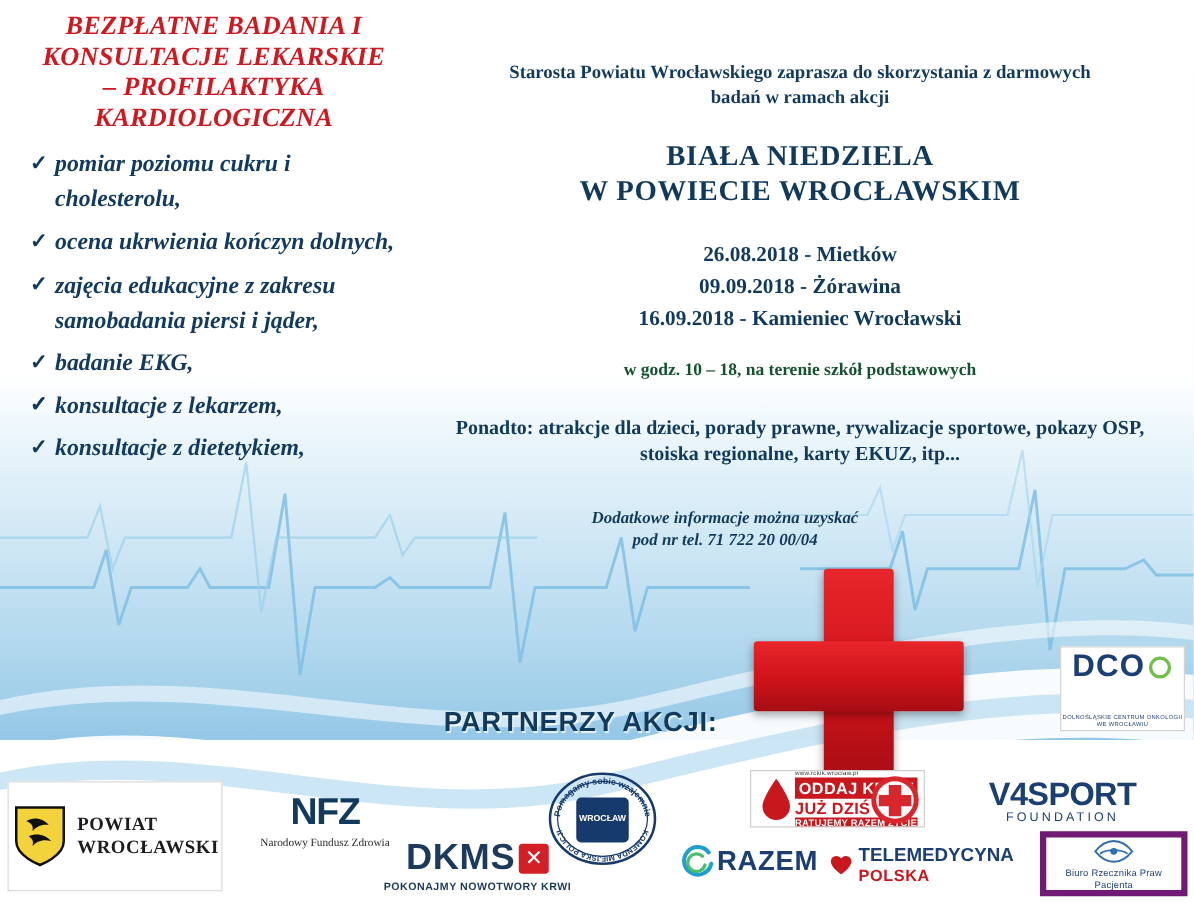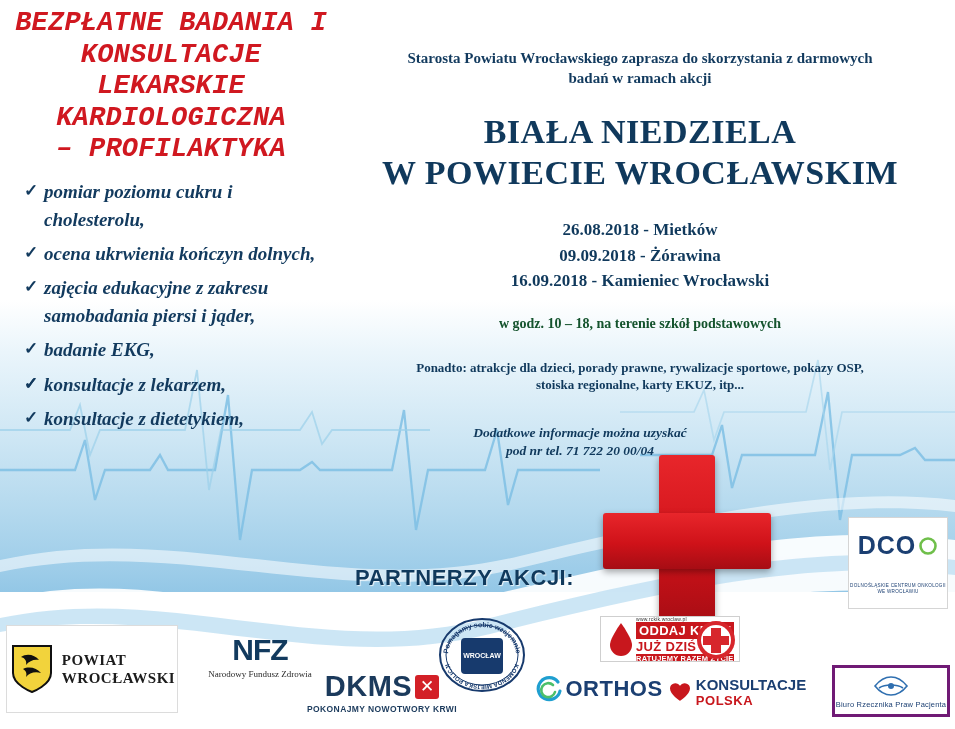--- a/index.html
+++ b/index.html
@@ -48,24 +48,24 @@
 
   
   .left-col {
     position: absolute;
     left: 6px; top: 8px;
     width: 330px;
   }
   .headline {
     text-align: center;
     color: #d01820;
-    font-family: Liberation Mono, monospace;
+    font-family: Liberation Serif, serif;
     font-weight: bold;
     font-style: italic;
-    font-size: 27px;
+    font-size: 21px;
     line-height: 1.17;
     letter-spacing: .2px;
     text-shadow: 1px 1px 0 rgba(255,255,255,.65);
     padding: 0 6px;
   }
   .benefits {
     margin-top: 12px;
     padding-left: 18px;
   }
   .benefit {
@@ -101,21 +101,21 @@
     font-family: "Liberation Serif", serif;
     font-weight: bold;
     font-size: 15px;
     line-height: 1.35;
     color: #123a5e;
   }
   .title-main {
     margin-top: 22px;
     font-family: "Liberation Serif", serif;
     font-weight: bold;
-    font-size: 34px;
+    font-size: 23px;
     line-height: 1.22;
     letter-spacing: .5px;
     color: #10395c;
   }
   .dates {
     margin-top: 24px;
     font-family: "Liberation Serif", serif;
     font-weight: bold;
     font-size: 17px;
     line-height: 1.5;
@@ -125,21 +125,21 @@
     margin-top: 22px;
     font-family: "Liberation Serif", serif;
     font-weight: bold;
     font-size: 14px;
     color: #14532d;
   }
   .extra {
     margin-top: 28px;
     font-family: "Liberation Serif", serif;
     font-weight: bold;
-    font-size: 13px;
+    font-size: 16px;
     line-height: 1.3;
     color: #10395c;
   }
   .contact {
     margin-top: 30px;
     margin-right: 120px;
     font-family: "Liberation Serif", serif;
     font-weight: bold;
     font-style: italic;
     font-size: 13.5px;
@@ -348,40 +348,40 @@
   .tele-text2 {
     font-family: "Liberation Sans", sans-serif;
     font-weight: bold;
     font-size: 13px;
     color: #c8171d;
     letter-spacing: .5px;
   }
   .tele-mark { width: 24px; height: 24px; margin-right: 4px; }
 
   
-  .logo-dco { left: 848px; top: 517px; width: 100px; height: 92px; background: #fff; border: 1px solid #d5d5d5; gap: 20px; }
+  .logo-dco { left: 848px; top: 517px; width: 100px; height: 68px; background: #fff; border: 1px solid #d5d5d5; gap: 20px; }
   .dco-main {
     font-family: "Liberation Sans", sans-serif;
     font-weight: bold;
     font-size: 25px;
     color: #1b3f72;
     letter-spacing: 1px;
   }
   .dco-sub {
     font-family: "Liberation Sans", sans-serif;
     font-size: 4.6px;
     color: #1b3f72;
     letter-spacing: .3px;
     text-align: center;
     line-height: 1.3;
     margin-top: 3px;
   }
 
   
-  .logo-rzecznik { left: 832px; top: 665px; width: 118px; height: 52px; background: #fff; border: 3px solid #701a75; }
+  .logo-rzecznik { left: 832px; top: 665px; width: 118px; height: 52px; background: #fff; border: 5px solid #701a75; }
   .rzecznik-text {
     font-family: "Liberation Sans", sans-serif;
     font-size: 7.5px;
     color: #1b3f72;
     text-align: center;
     letter-spacing: .2px;
   }
 
   .col { display: flex; flex-direction: column; align-items: center; justify-content: center; }
   .row { display: flex; flex-direction: row; align-items: center; }
@@ -406,22 +406,22 @@
   <svg class="wave-svg" viewBox="0 0 955 729" preserveAspectRatio="none">
     <path d="M0,600 C160,560 300,640 470,600 C640,560 800,520 955,540 L955,596 C800,575 640,615 470,648 C300,680 160,640 0,655 Z" fill="#ffffff" opacity=".92"></path>
     <path d="M0,618 C170,582 320,662 490,618 C660,576 810,542 955,560 L955,575 C810,557 660,592 490,634 C320,676 170,600 0,632 Z" fill="#bfe0f2" opacity=".8"></path>
     <path d="M0,560 C180,520 340,600 520,556 C700,512 840,486 955,500 L955,512 C840,498 700,524 520,568 C340,612 180,534 0,572 Z" fill="#ffffff" opacity=".55"></path>
   </svg>
 
   <div class="left-col">
     <div class="headline">
       <div>BEZPŁATNE BADANIA I</div>
       <div>KONSULTACJE LEKARSKIE</div>
+      <div>– PROFILAKTYKA</div>
       <div>KARDIOLOGICZNA</div>
-      <div>– PROFILAKTYKA</div>
     </div>
 
     <div class="benefits">
       <div class="benefit">
         <span class="tick">✓</span>
         <span>pomiar poziomu cukru i cholesterolu,</span>
       </div>
       <div class="benefit">
         <span class="tick">✓</span>
         <span>ocena ukrwienia kończyn dolnych,</span>
@@ -528,21 +528,21 @@
         <span>WROCŁAW</span>
       </div>
     </div>
   </div>
 
   <div class="logo logo-orthos row">
     <svg class="orthos-swirl" viewBox="0 0 28 28">
       <path d="M23,7 A11,11 0 1 0 25,16" fill="none" stroke="#1f9fd0" stroke-width="3.2" stroke-linecap="round"></path>
       <path d="M18,10 A7,7 0 1 0 20,17" fill="none" stroke="#4cbf6a" stroke-width="2.6" stroke-linecap="round"></path>
     </svg>
-    <span class="orthos-text">ORTHOS</span>
+    <span class="orthos-text">RAZEM</span>
   </div>
 
   <div class="logo logo-krew row">
     <svg width="30" height="40" viewBox="0 0 30 40">
       <path d="M15,4 C15,4 26,19 26,26 A11,11 0 0 1 4,26 C4,19 15,4 15,4 Z" fill="#c8171d"></path>
     </svg>
     <div class="col" style="align-items:flex-start;">
       <span class="krew-top">www.rckik.wroclaw.pl</span>
       <span class="krew-line1">ODDAJ KREW</span>
       <span class="krew-line2">JUŻ DZIŚ !!!</span>
@@ -551,27 +551,33 @@
   </div>
 
   <div class="logo logo-pck col">
     <svg width="48" height="42" viewBox="0 0 48 42">
       <circle cx="24" cy="21" r="19" fill="#d7262c"></circle>
       <circle cx="24" cy="21" r="15" fill="#ffffff"></circle>
       <path d="M19,9 L29,9 L29,17 L37,17 L37,26 L29,26 L29,34 L19,34 L19,26 L11,26 L11,17 L19,17 Z" fill="#d7262c"></path>
     </svg>
   </div>
 
+  <div class="logo logo-v4 col">
+    <div class="v4-main">
+      <span>V4SPORT</span>
+    </div>
+    <div class="v4-sub">FOUNDATION</div>
+  </div>
 
   <div class="logo logo-tele row">
     <svg class="tele-mark" viewBox="0 0 24 24">
       <path d="M12,21 C12,21 2,14.5 2,8.6 A5.4,5.4 0 0 1 12,5.8 A5.4,5.4 0 0 1 22,8.6 C22,14.5 12,21 12,21 Z" fill="#c8171d"></path>
     </svg>
     <div class="col" style="align-items:flex-start;">
-      <span class="tele-text1">KONSULTACJE</span>
+      <span class="tele-text1">TELEMEDYCYNA</span>
       <span class="tele-text2">POLSKA</span>
     </div>
   </div>
 
   <div class="logo logo-dco col">
     <div class="row">
       <span class="dco-main">DCO</span>
       <svg width="20" height="20" viewBox="0 0 20 20" style="margin-left:2px;">
         <circle cx="10" cy="10" r="7.5" fill="none" stroke="#6fbf4a" stroke-width="2.6"></circle>
       </svg>

